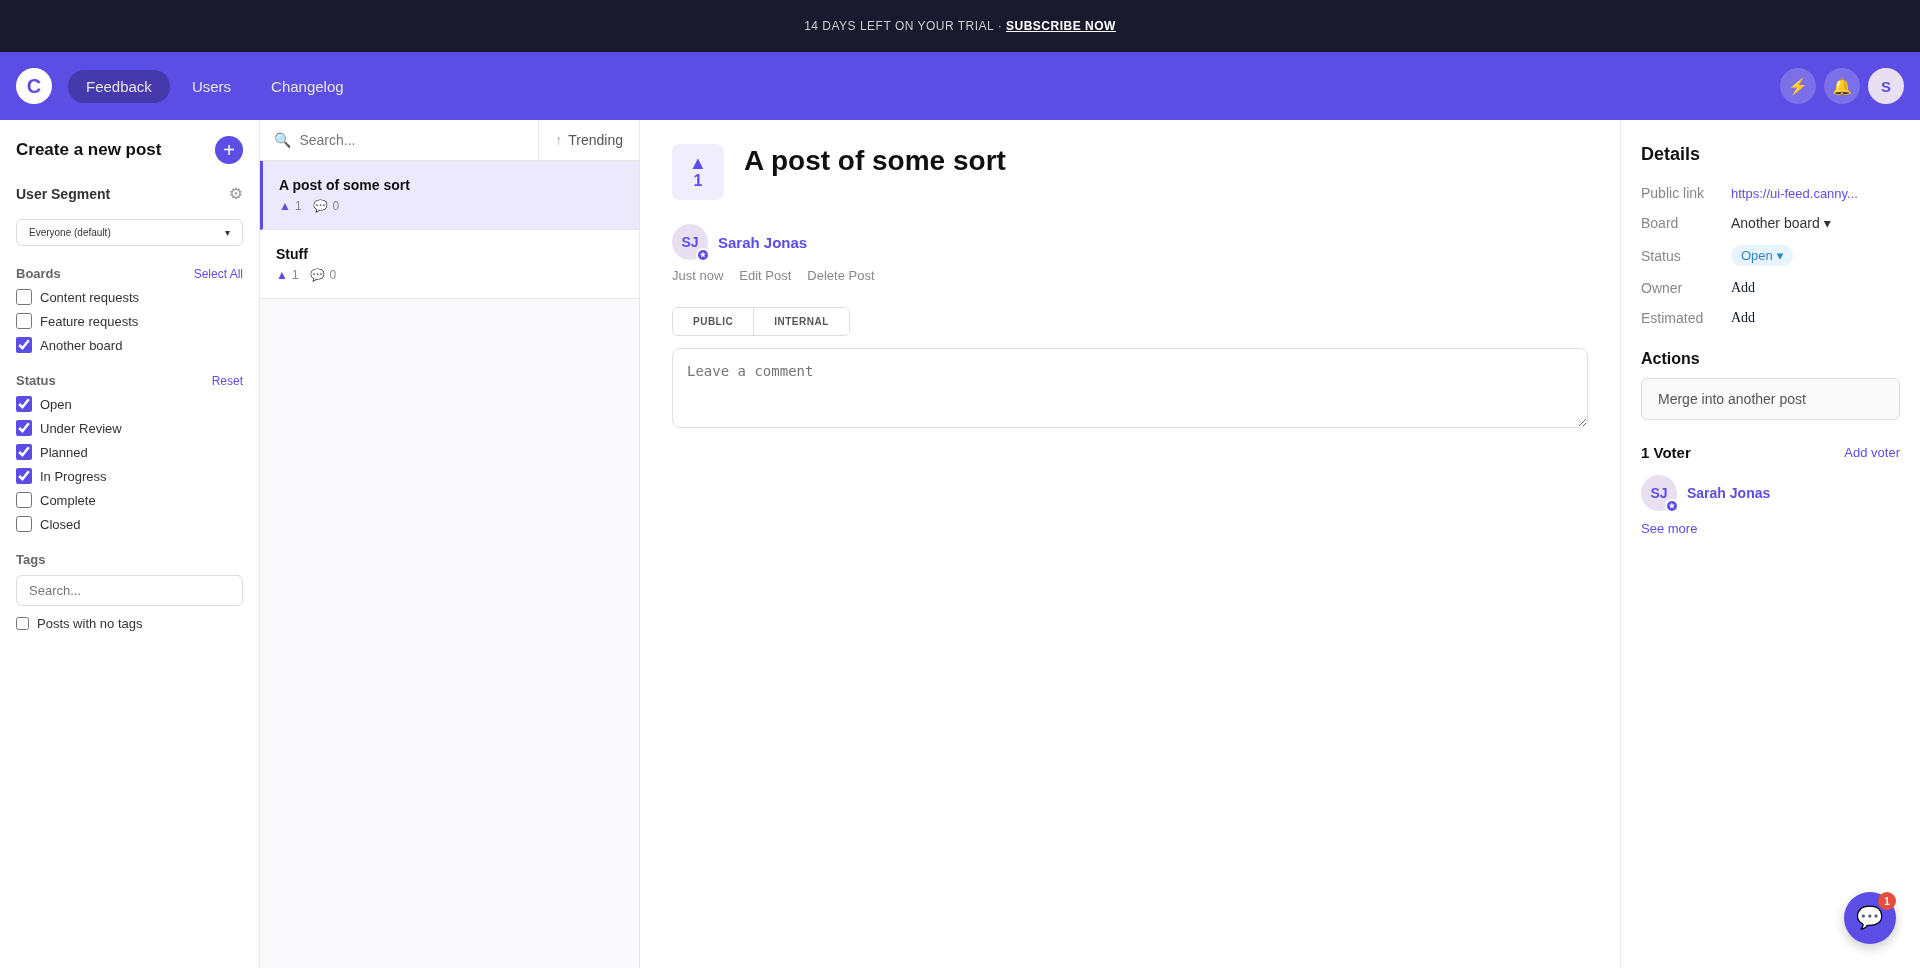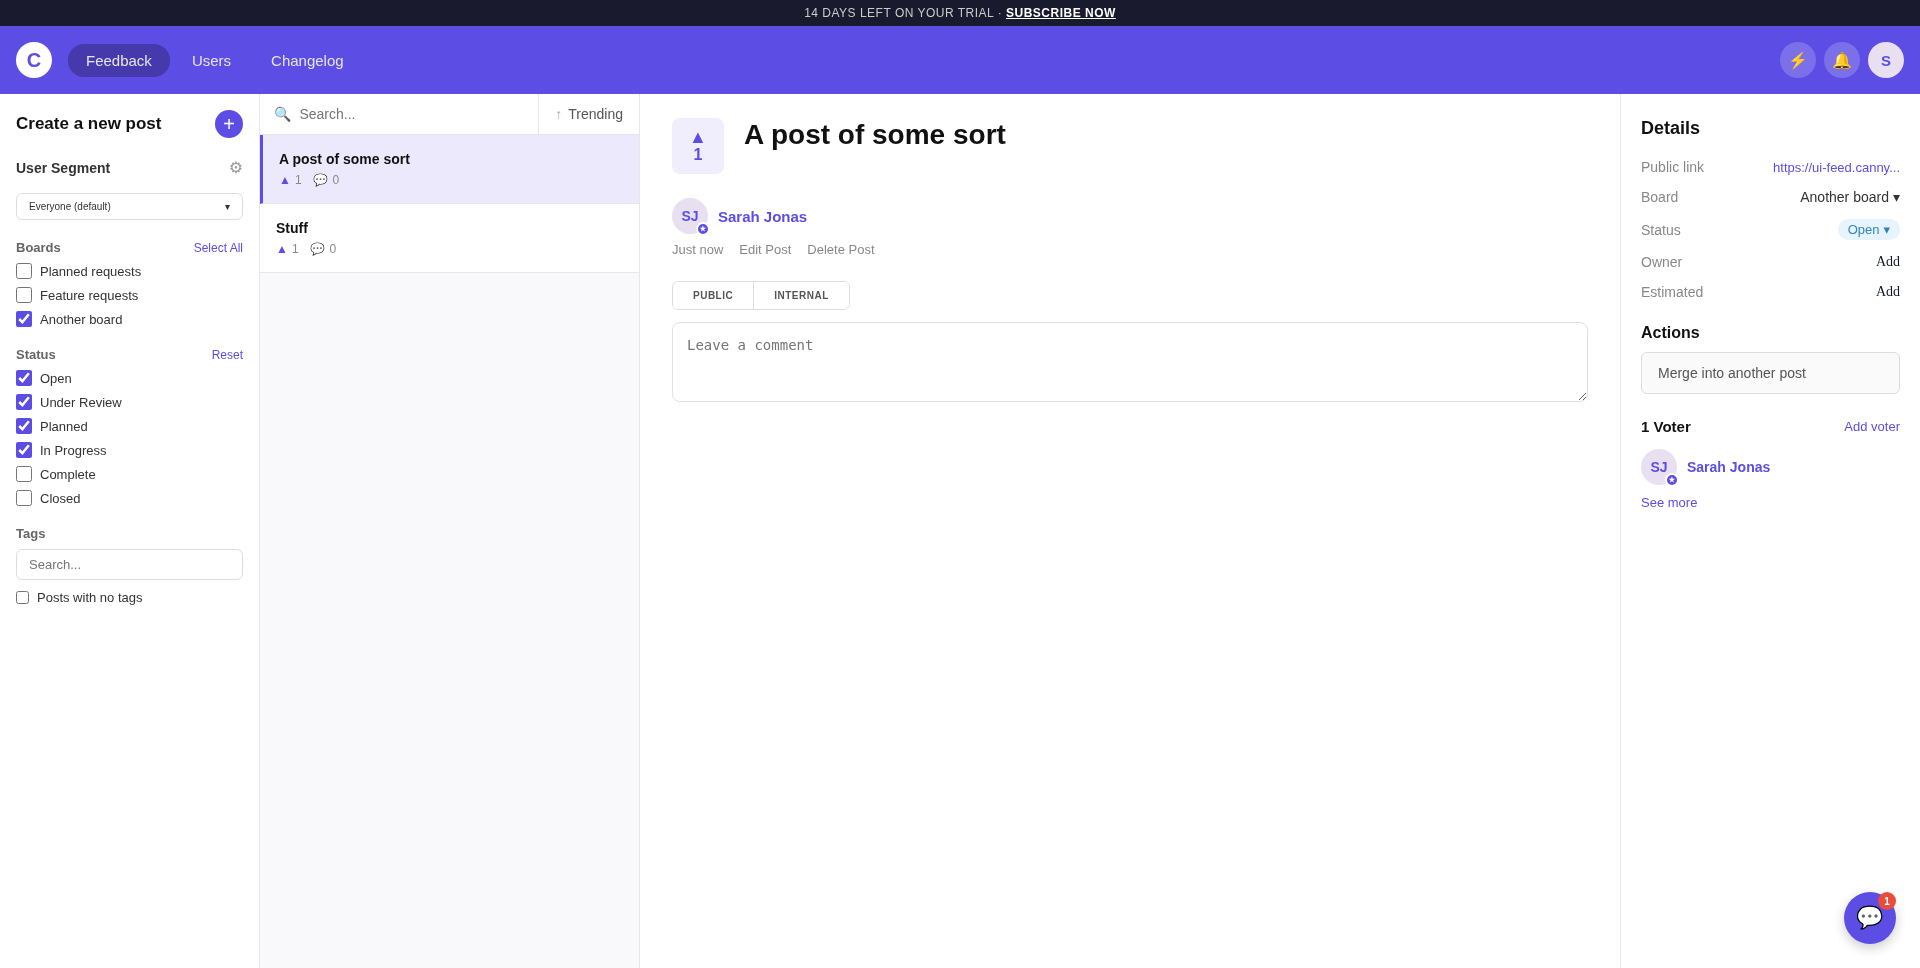--- a/index.html
+++ b/index.html
@@ -4,21 +4,21 @@
   <style>
     * { box-sizing: border-box; margin: 0; padding: 0; }
     body { font-family: -apple-system, BlinkMacSystemFont, 'Segoe UI', sans-serif; background: #f5f5f5; height: 968px; overflow: hidden; }
 
     
     .trial-banner {
       background: #1a1a2e;
       color: #ccc;
       text-align: center;
       font-size: 12px;
-      padding: 6px;
+      padding: 19px;
       letter-spacing: 0.5px;
     }
     .trial-banner a { color: #fff; font-weight: 700; text-decoration: underline; }
 
     
     .navbar {
       background: #5c4de5;
       display: flex;
       align-items: center;
       padding: 0 16px;
@@ -226,21 +226,21 @@
     .right-panel {
       width: 300px;
       background: #fff;
       border-left: 1px solid #e5e7eb;
       padding: 24px 20px;
       overflow-y: auto;
       flex-shrink: 0;
     }
     .details-title { font-size: 18px; font-weight: 700; color: #111; margin-bottom: 20px; }
 
-    .detail-row { display: flex; align-items: center; margin-bottom: 14px; font-size: 14px; justify-content: space-between; }
+    .detail-row { display: flex; align-items: center; margin-bottom: 14px; font-size: 14px; }
     .detail-key { color: #888; width: 90px; flex-shrink: 0; }
     .detail-link { color: #5c4de5; font-size: 13px; text-decoration: none; }
     .detail-board { color: #333; display: flex; align-items: center; gap: 4px; }
     .detail-add { color: #0f172a; cursor: pointer; font-size: 14px; font-family: Liberation Serif, serif; }
     .status-badge {
       background: #e8f4fd; color: #2e86c1;
       padding: 3px 10px; border-radius: 12px;
       font-size: 13px; font-weight: 500;
       display: flex; align-items: center; gap: 4px;
     }
@@ -331,21 +331,21 @@
       <span>▾</span>
     </div>
 
     <div class="boards-section">
       <div class="section-label">
         <span>Boards</span>
         <span class="section-link">Select All</span>
       </div>
       <div class="checkbox-item">
         <input type="checkbox" style="">
-        <span>Planned requests</span>
+        <span>Content requests</span>
       </div>
       <div class="checkbox-item">
         <input type="checkbox" style="">
         <span>Feature requests</span>
       </div>
       <div class="checkbox-item">
         <input type="checkbox" checked="" style="">
         <span>Another board</span>
       </div>
     </div>

